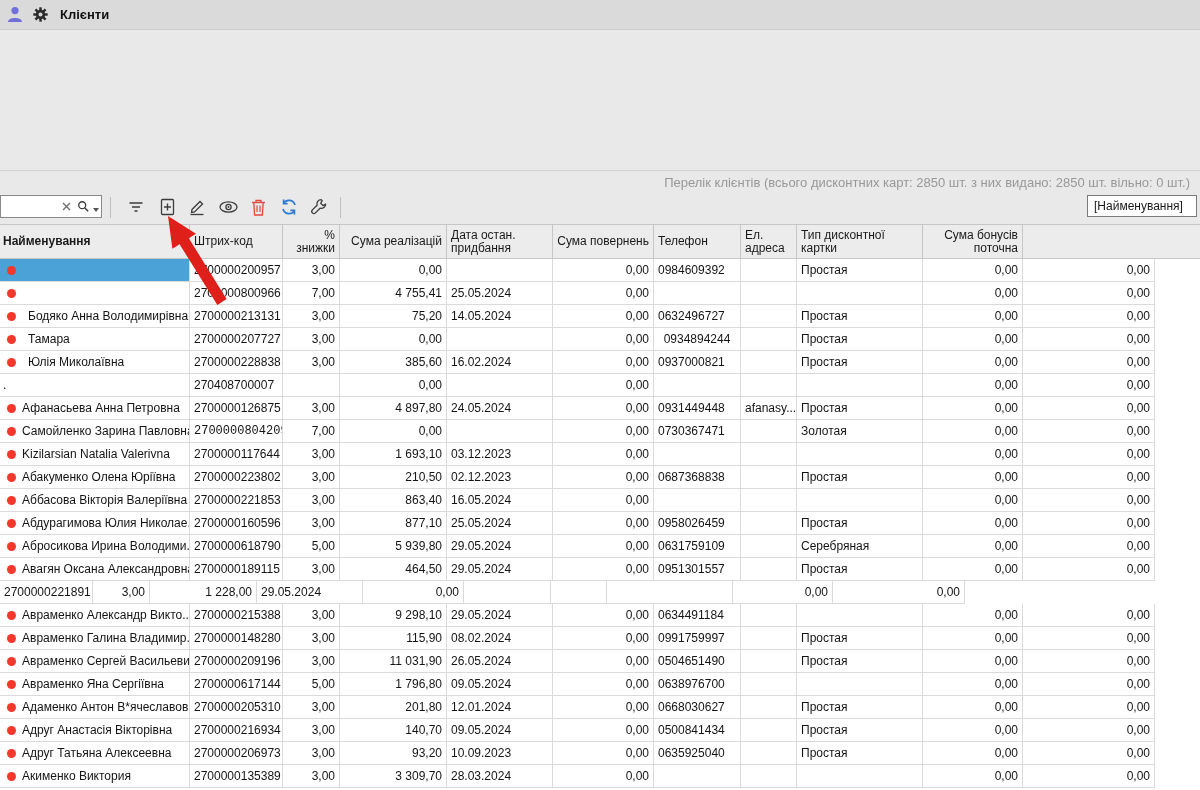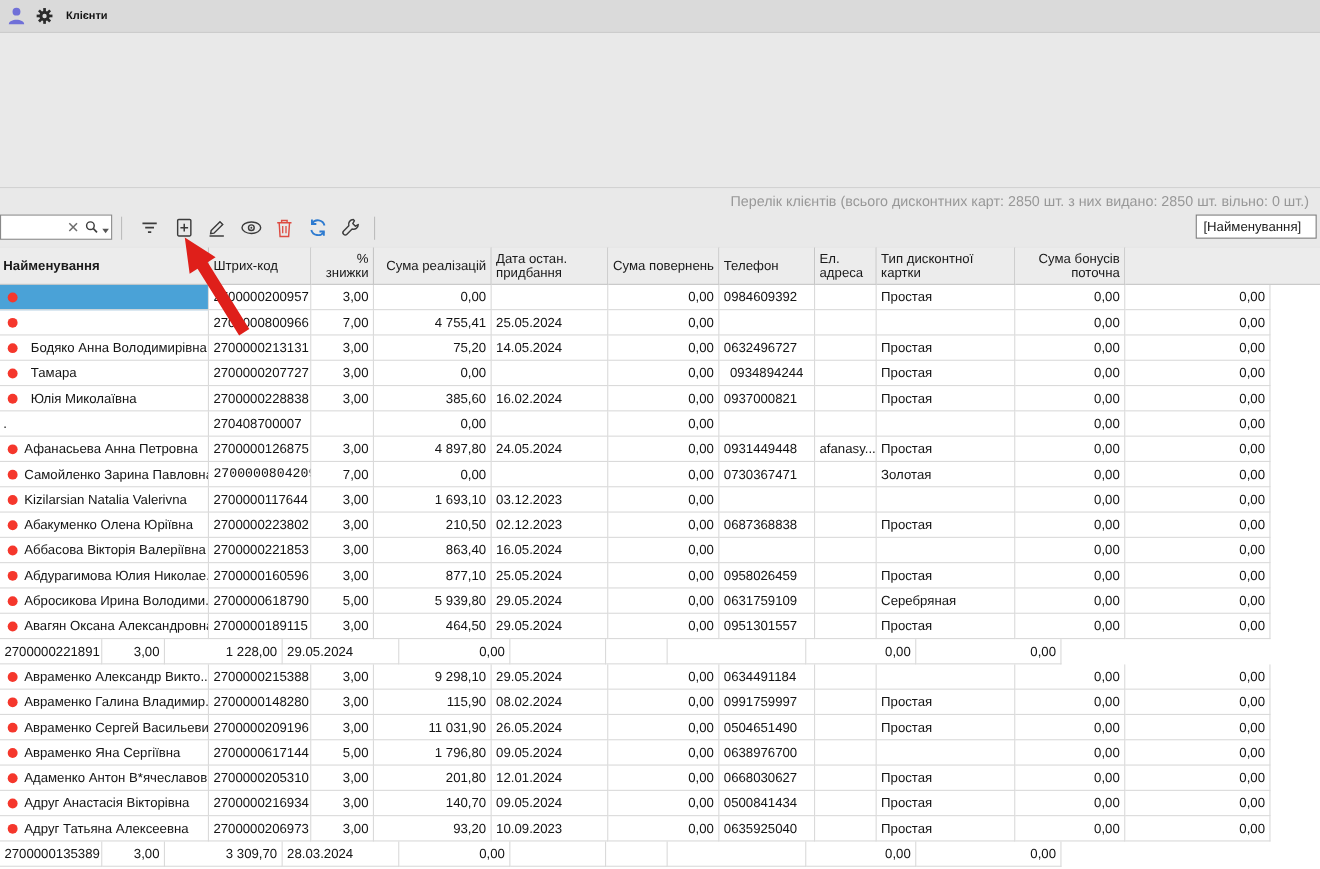--- a/index.html
+++ b/index.html
@@ -5,21 +5,21 @@
   * { margin:0; padding:0; box-sizing:border-box; }
   html,body { width:1200px; height:790px; overflow:hidden; }
   body { font-family:"Liberation Sans", sans-serif; background:#e9e9e9; position:relative;
          --sel:#4aa2d7; --dot:#f5372c; --arrow:#df1f1a; --refresh-c:#2e7bd0; --del-c:#dd4b42; --user-c:#7070d8; }
 
   
   .titlebar { position:absolute; top:0; left:0; width:1200px; height:30px; background:#dadada;
               border-bottom:1px solid #cccccc; display:flex; align-items:center; }
   .titlebar .ticon { margin-left:5px; display:flex; align-items:center; }
   .titlebar .gicon { margin-left:7px; display:flex; align-items:center; }
-  .page-title { margin-left:11px; font-size:10px; font-weight:bold; color:#111;text-align:center; }
+  .page-title { margin-left:11px; font-size:13px; font-weight:bold; color:#111;text-align:center; }
 
   
   .statusline { position:absolute; top:170px; left:0; width:1200px; border-top:1px solid #d2d2d2;
                 padding:4px 10px 0 0; text-align:right; font-size:13px; color:#989898; }
 
   
   .searchbox { position:absolute; top:195px; left:0; width:102px; height:23px; background:#fff;
                border:1px solid #898989; display:flex; align-items:center; }
   .searchbox input { flex:1; min-width:10px; border:none; outline:none; height:19px; font-size:12px;
                      font-family:"Liberation Sans",sans-serif; background:transparent; }
@@ -446,20 +446,21 @@
         <div class="cell ar" style="width: 107px;">93,20</div>
         <div class="cell al" style="width: 106px;">10.09.2023</div>
         <div class="cell ar" style="width: 101px;">0,00</div>
         <div class="cell al" style="width: 87px;">0635925040</div>
         <div class="cell al" style="width: 56px;"></div>
         <div class="cell al" style="width: 126px;">Простая</div>
         <div class="cell ar" style="width: 100px;">0,00</div>
         <div class="cell ar" style="width: 132px;">0,00</div>
       </div>
       <div class="trow">
+        <div class="cell al name-cell" style="width: 190px;"><span class="dot"></span><span class="nm">Акименко Виктория</span></div>
         <div class="cell al" style="width: 93px;">2700000135389</div>
         <div class="cell ar" style="width: 57px;">3,00</div>
         <div class="cell ar" style="width: 107px;">3 309,70</div>
         <div class="cell al" style="width: 106px;">28.03.2024</div>
         <div class="cell ar" style="width: 101px;">0,00</div>
         <div class="cell al" style="width: 87px;"></div>
         <div class="cell al" style="width: 56px;"></div>
         <div class="cell al" style="width: 126px;"></div>
         <div class="cell ar" style="width: 100px;">0,00</div>
         <div class="cell ar" style="width: 132px;">0,00</div>

